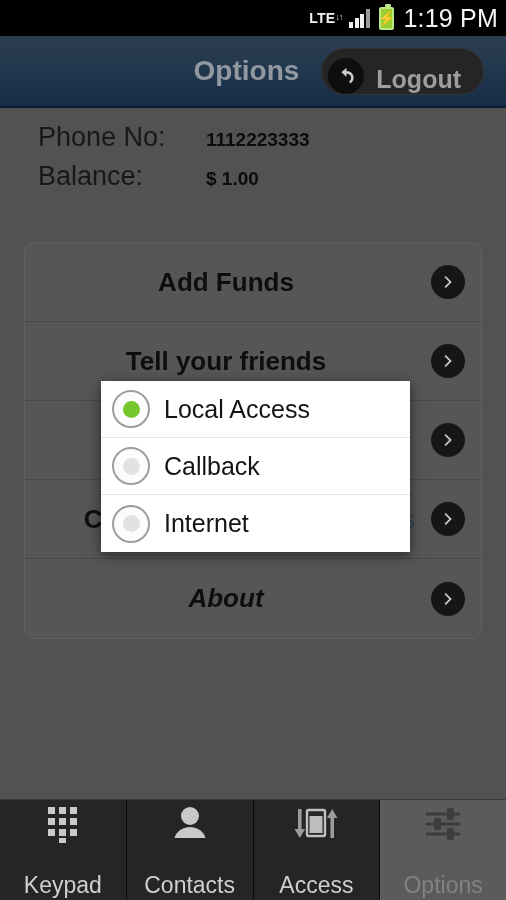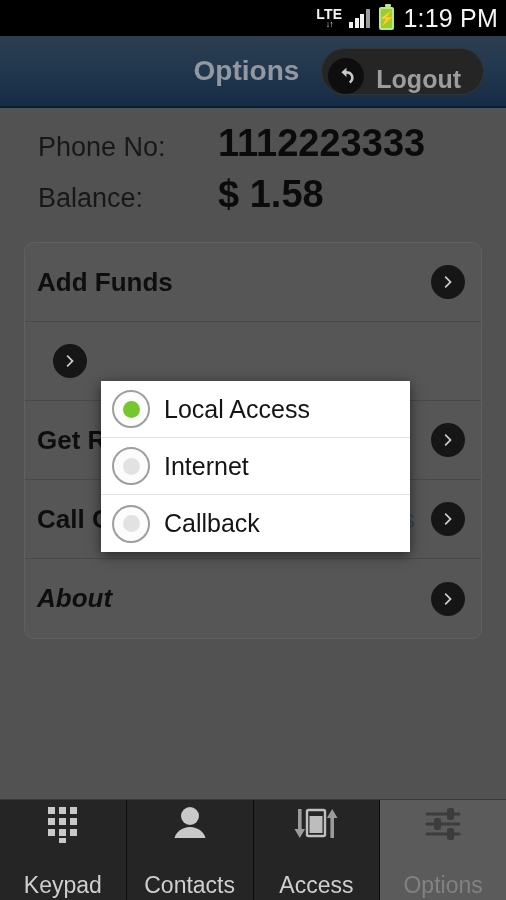--- a/index.html
+++ b/index.html
@@ -26,21 +26,20 @@
     width: 506px;
     height: 36px;
     background: #000;
     display: flex;
     align-items: center;
     justify-content: flex-end;
     padding-right: 8px;
   }
   .sb-lte {
     display: flex;
-    flex-direction: column;
     align-items: center;
     line-height: 1;
     margin-right: 7px;
   }
   .sb-lte .lte-txt {
     color: #f2f2f2;
     font-size: 14px;
     font-weight: bold;
     letter-spacing: 0.3px;
   }
@@ -156,23 +155,22 @@
     align-items: baseline;
     margin-bottom: 8px;
   }
   .acct-label {
     color: #1c1c1c;
     font-size: 27px;
     width: 168px;
   }
   .acct-value {
     color: #0d0d0d;
-    font-size: 38px;
+    font-size: 19px;
     font-weight: bold;
-    margin-left: 12px;
   }
 
   
   #options-card {
     position: absolute;
     top: 242px; left: 24px;
     width: 458px;
     background: #626262;
     border: 1px solid #6e6e6e;
     border-radius: 10px;
@@ -186,20 +184,21 @@
     padding: 0 0 0 12px;
     border-bottom: 1px solid #525252;
     cursor: pointer;
   }
   .opt-row:last-child { border-bottom: none; font-style: italic; }
   .opt-label {
     color: #111;
     font-size: 26px;
     font-weight: bold;
     flex: 1;
+    text-align: center;
   }
   .opt-value {
     color: #3d4f63;
     font-size: 25px;
     margin-right: 16px;
   }
   .chev {
     width: 34px; height: 34px;
     border-radius: 50%;
     background: #1a1a1a;
@@ -328,37 +327,38 @@
     </div>
   </div>
 
   <div id="account-info">
     <div class="acct-row">
       <span class="acct-label">Phone No:</span>
       <span class="acct-value">1112223333</span>
     </div>
     <div class="acct-row">
       <span class="acct-label">Balance:</span>
-      <span class="acct-value">$ 1.58</span>
+      <span class="acct-value">$ 1.00</span>
     </div>
   </div>
 
   <div id="options-card">
 
     <div class="opt-row">
       <span class="opt-label">Add Funds</span>
       <span class="opt-value"></span>
       <span class="chev">
         <svg width="18" height="18" viewBox="0 0 24 24">
             <path d="M9 4l8 8-8 8-1.6-1.7L13.7 12 7.4 5.7z" fill="#e8e8e8"></path>
           </svg>
       </span>
     </div>
 
     <div class="opt-row">
+      <span class="opt-label">Tell your friends</span>
       <span class="opt-value"></span>
       <span class="chev">
         <svg width="18" height="18" viewBox="0 0 24 24">
             <path d="M9 4l8 8-8 8-1.6-1.7L13.7 12 7.4 5.7z" fill="#e8e8e8"></path>
           </svg>
       </span>
     </div>
 
     <div class="opt-row">
       <span class="opt-label">Get Rates</span>
@@ -398,27 +398,27 @@
     <div class="dlg-row">
       <span class="radio checked">
           <span class="dot"></span>
         </span>
       <span class="dlg-label">Local Access</span>
     </div>
     <div class="dlg-row">
       <span class="radio">
           <span class="dot"></span>
         </span>
-      <span class="dlg-label">Internet</span>
+      <span class="dlg-label">Callback</span>
     </div>
     <div class="dlg-row">
       <span class="radio">
           <span class="dot"></span>
         </span>
-      <span class="dlg-label">Callback</span>
+      <span class="dlg-label">Internet</span>
     </div>
   </div>
 
   <div id="tabbar">
 
     <div class="tab">
       <span class="tab-icon">
         <svg width="34" height="38" viewBox="0 0 34 38">
           <g fill="#c9c9c9">
             <rect x="2" y="2" width="7" height="7"></rect>

